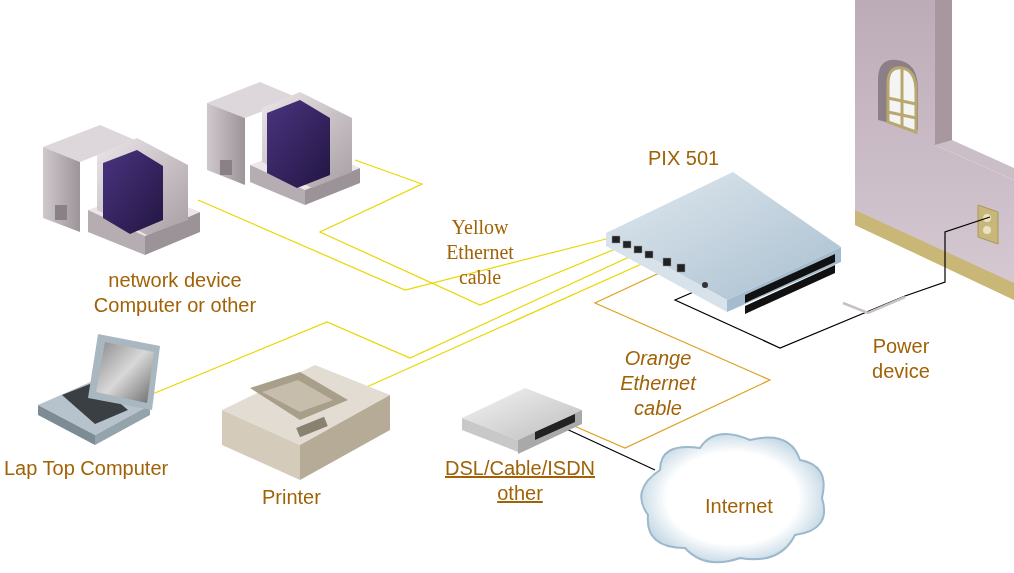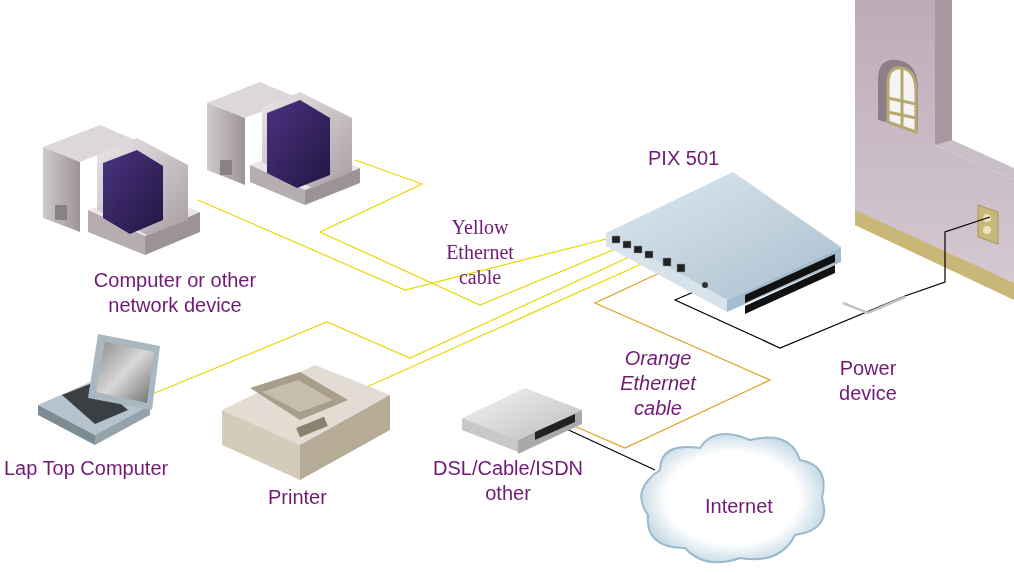--- a/index.html
+++ b/index.html
@@ -1,18 +1,18 @@
 <!DOCTYPE html>
 <html><head>
 <meta charset="utf-8">
 <style>
   html, body { margin: 0; padding: 0; background: #ffffff; }
   body { width: 1014px; height: 573px; overflow: hidden; position: relative; font-family: "Liberation Sans", sans-serif; }
   #stage { position: absolute; left: 0; top: 0; width: 1014px; height: 573px; }
-  .label { position: absolute; font-family: "Liberation Sans", sans-serif; font-size: 20px; color: #701a75; text-align: center; line-height: 25px; white-space: nowrap; }
+  .label { position: absolute; font-family: "Liberation Sans", sans-serif; font-size: 20px; color: #a16207; text-align: center; line-height: 25px; white-space: nowrap; }
 </style>
 </head>
 <body>
 
 <div id="stage">
 <svg width="1014" height="573" viewBox="0 0 1014 573" xmlns="http://www.w3.org/2000/svg">
   <defs>
     <linearGradient id="gTower" x1="0" y1="0" x2="1" y2="0">
       <stop offset="0" stop-color="#cfc8cc"></stop>
           <stop offset="1" stop-color="#9d9499"></stop>
@@ -147,44 +147,44 @@
 
   <g>
     <path d="M660,470 Q660,442 700,448 Q715,425 750,440 Q790,430 800,460 Q830,465 822,498 Q832,530 795,535 Q780,565 740,558 Q705,570 685,548 Q645,548 648,515 Q630,490 660,470 Z" fill="url(#gCloud)" stroke="#9bb8cc" stroke-width="2"></path>
   </g>
 </svg>
 
 
 <div class="label" style="left:648px; top:146px;">PIX 501</div>
 
 <div class="label" style="left:60px; top:268px; width:230px;">
+  <div>network device</div>
   <div>Computer or other</div>
-  <div>network device</div>
 </div>
 
 <div class="label" style="left:420px; top:215px; width:120px;font-family:Liberation Serif, serif;">
   <div>Yellow</div>
   <div>Ethernet</div>
   <div>cable</div>
 </div>
 
 <div class="label" style="left:4px; top:456px;text-align:center;">Lap Top Computer</div>
 
-<div class="label" style="left:268px; top:485px;text-align:right;">Printer</div>
+<div class="label" style="left:262px; top:485px;text-align:right;">Printer</div>
 
 <div class="label" style="left:598px; top:346px; width:120px;font-style:italic;">
   <div>Orange</div>
   <div>Ethernet</div>
   <div>cable</div>
 </div>
 
-<div class="label" style="left:408px; top:456px; width:200px;">
+<div class="label" style="left:420px; top:456px; width:200px;text-decoration:underline;">
   <div>DSL/Cable/ISDN</div>
   <div>other</div>
 </div>
 
 <div class="label" style="left:705px; top:494px;">Internet</div>
 
-<div class="label" style="left:823px; top:334px; width:90px;margin-top:22px;">
+<div class="label" style="left:856px; top:334px; width:90px;">
   <div>Power</div>
   <div>device</div>
 </div>
 </div>
 
 </body></html>

